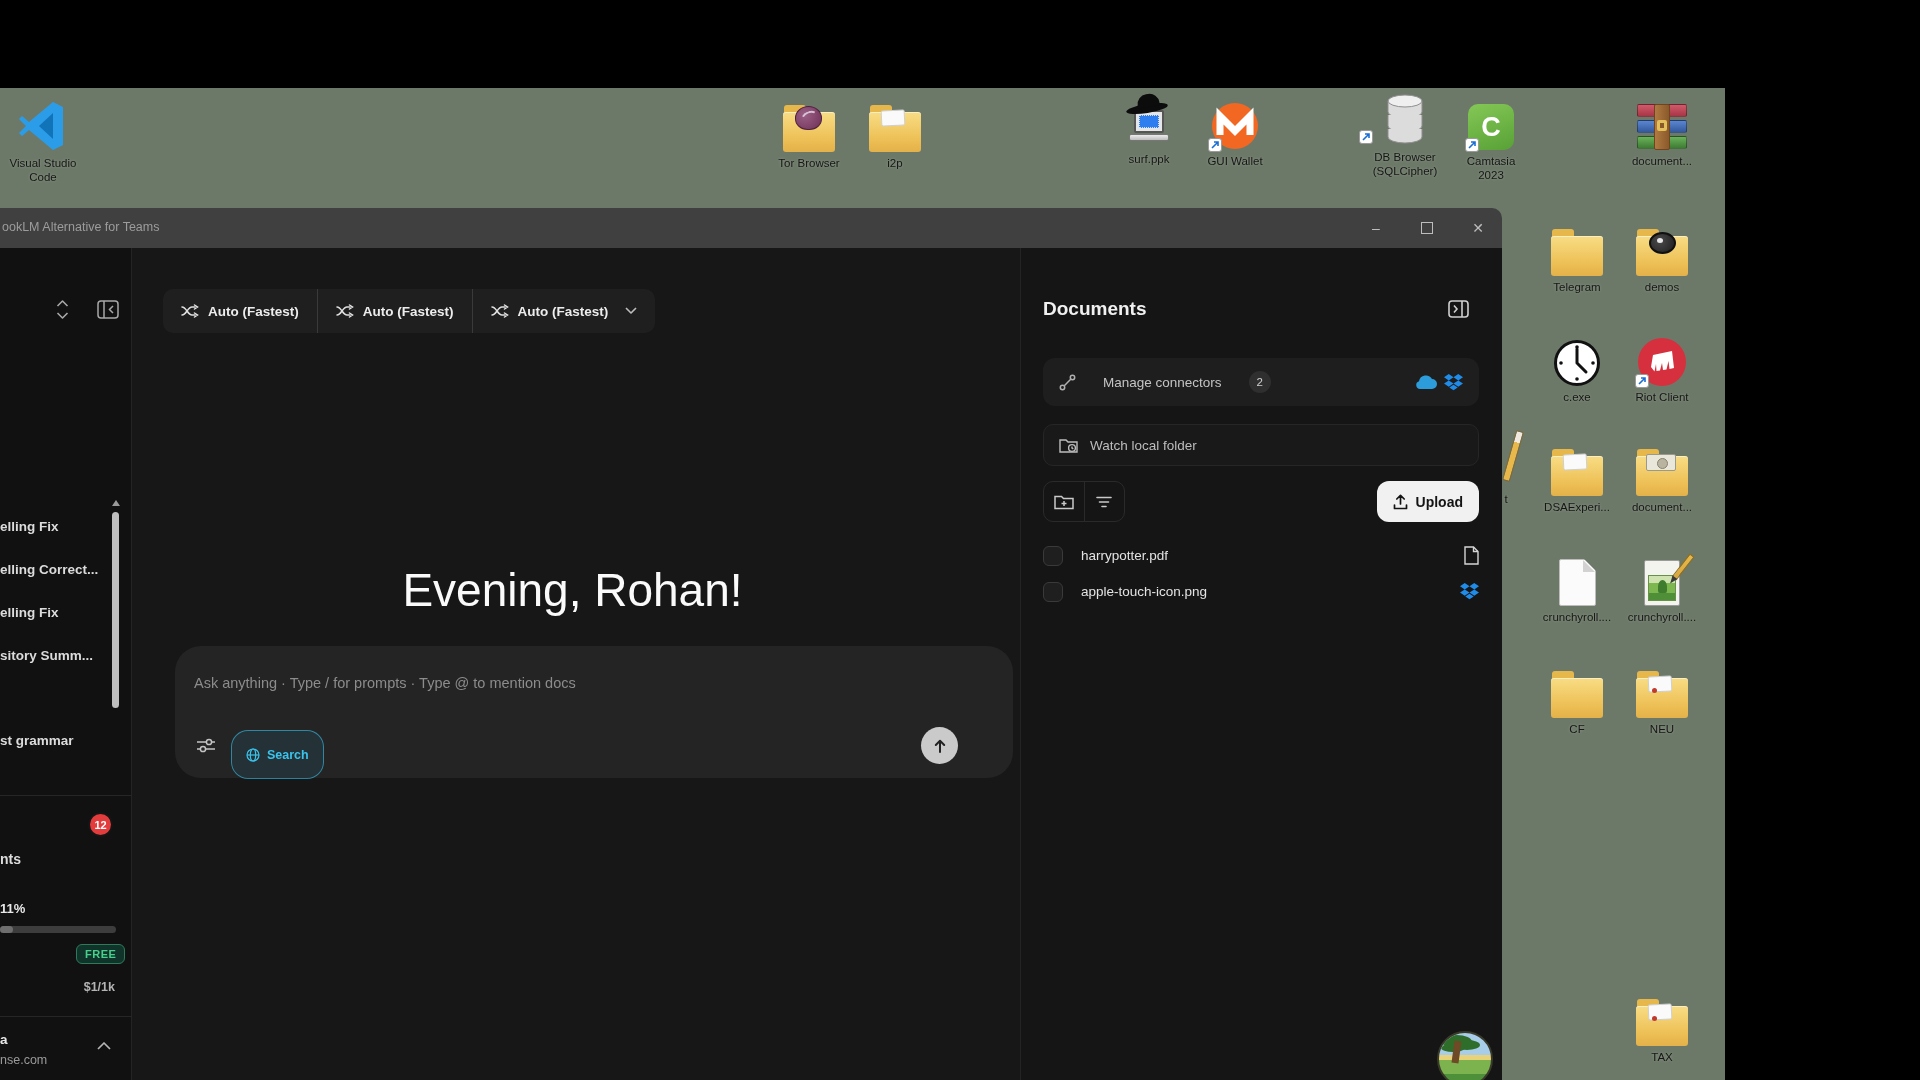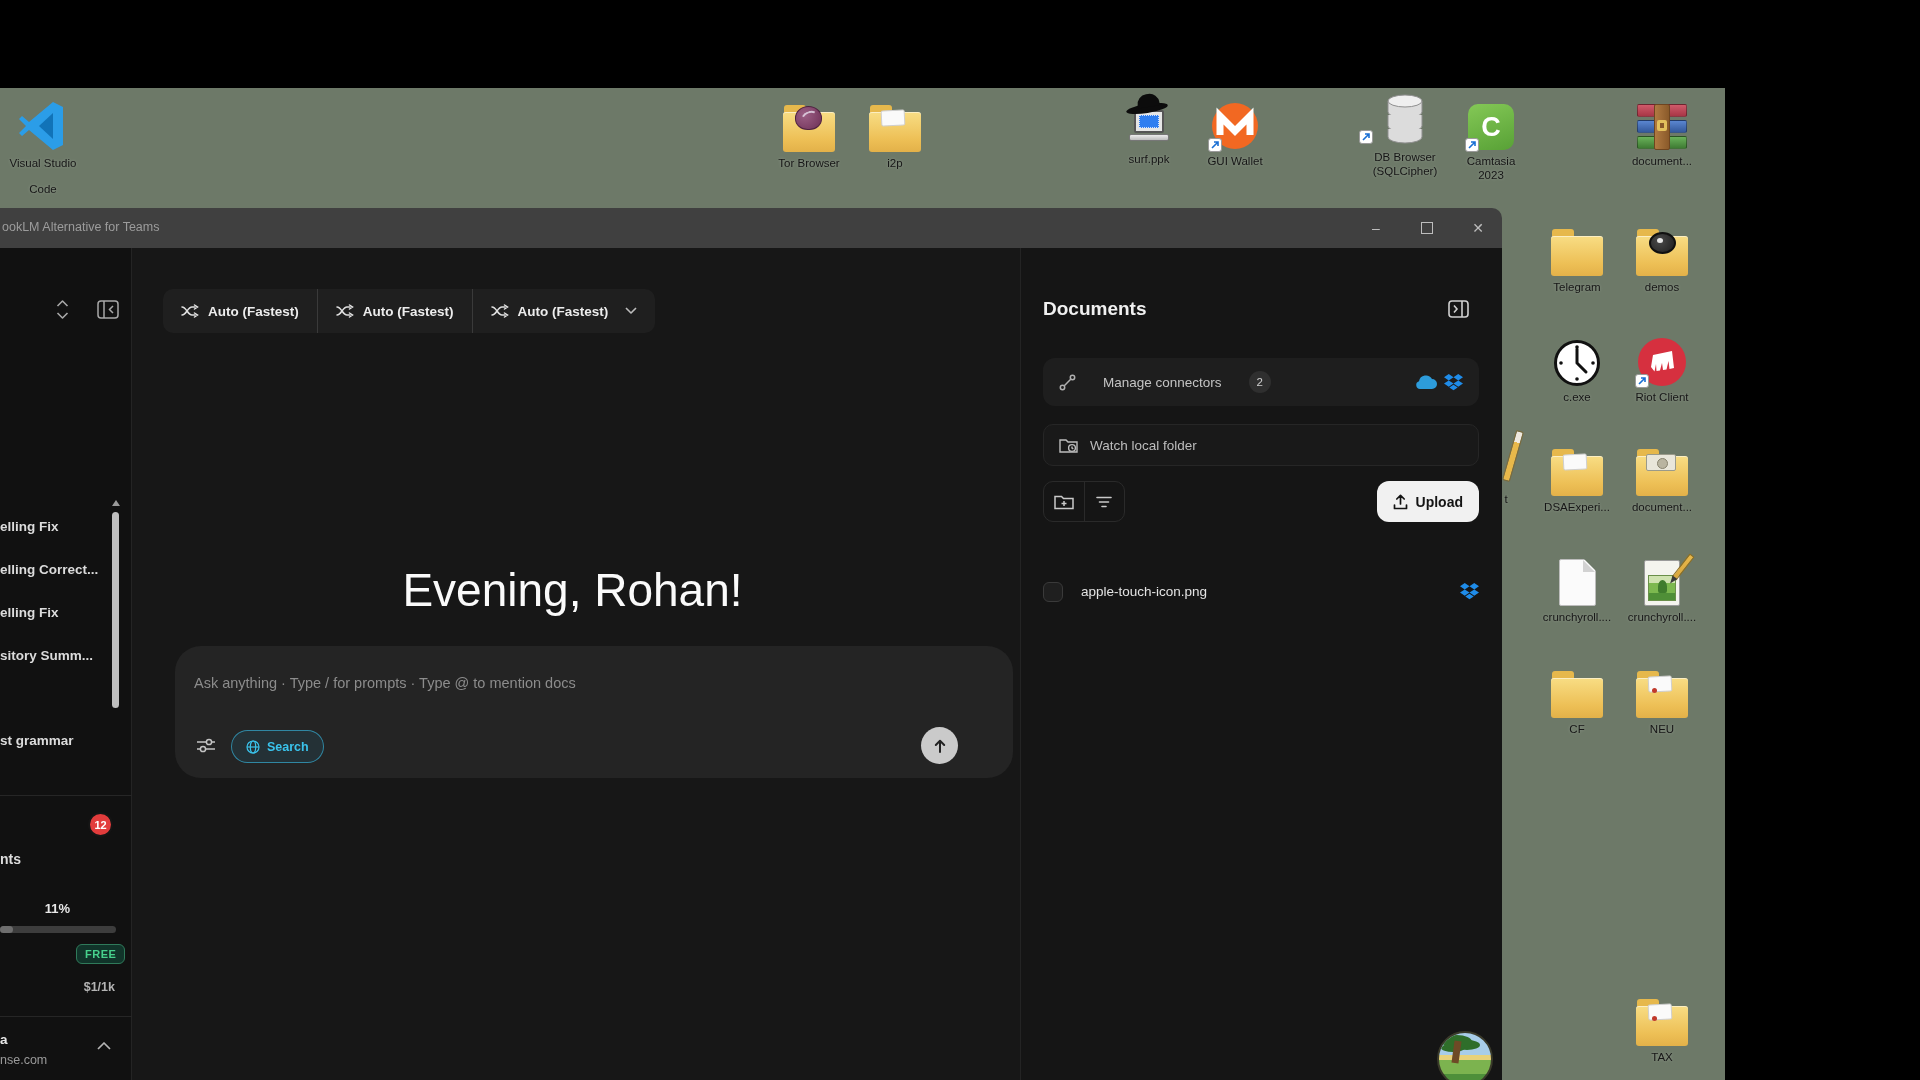--- a/index.html
+++ b/index.html
@@ -101,21 +101,21 @@
      border-radius:10px;z-index:7;overflow:hidden;}
   .model-seg{display:flex;align-items:center;gap:9px;padding:0 18px;cursor:pointer;}
   .model-seg+.model-seg{border-left:1px solid #3a3a3a;}
   .model-seg .mlbl{font-size:13.5px;font-weight:bold;color:#ededed;white-space:nowrap;}
 
   .greeting{position:absolute;left:132px;top:563px;width:881px;text-align:center;font-size:46px;font-weight:500;color:#fafafa;z-index:7;}
 
   .composer{position:absolute;left:175px;top:646px;width:838px;height:132px;background:#242424;border-radius:26px;z-index:7;}
   .composer .ph{position:absolute;left:19px;top:29px;font-size:14.5px;color:#8c8c8c;}
   .tune{position:absolute;left:21px;top:92px;cursor:pointer;}
-  .search-pill{position:absolute;left:56px;top:84px;height:33px;display:flex;align-items:center;gap:7px;padding:0 14px;
+  .search-pill{position:absolute;left:56px;top:84px;height:49px;display:flex;align-items:center;gap:7px;padding:0 14px;
      border:1px solid rgba(56,194,236,.6);border-radius:17px;background:rgba(40,170,215,.10);cursor:pointer;}
   .search-pill .slbl{font-size:12.5px;font-weight:bold;color:#3ac3ec;}
   .send-btn{position:absolute;left:746px;top:81px;width:37px;height:37px;border-radius:50%;background:#cacaca;
      display:flex;align-items:center;justify-content:center;cursor:pointer;}
 
   
   .docs-h{position:absolute;left:22px;top:50px;font-size:19px;font-weight:bold;color:#f0f0f0;}
   .docs-collapse{position:absolute;left:427px;top:52px;cursor:pointer;}
   .drow{position:absolute;left:22px;width:436px;display:flex;align-items:center;cursor:pointer;}
   .row-manage{top:110px;height:48px;background:#1e1e1e;border-radius:12px;padding:0 16px;gap:27px;}
@@ -158,21 +158,21 @@
   </div>
 
   <div class="dicon" style="left:0px;top:94px;">
     <div class="glyph">
       <svg width="52" height="52" viewBox="0 0 52 52">
         <path d="M36 2 L46 7 V45 L36 50 L12 30 L5 36 L2 33 L9 26 L2 19 L5 16 L12 22 Z" fill="#2b9de8"></path>
         <path d="M36 13 L22 26 L36 39 Z" fill="#1173b8"></path>
       </svg>
     </div>
     <div class="dlbl">Visual Studio</div>
-    <div class="dlbl" style="margin-top:12px;">Code</div>
+    <div class="dlbl" style="margin-top:0;">Code</div>
   </div>
 
   <div class="dicon" style="left:766px;top:94px;">
     <div class="glyph">
         <div class="folder">
           <div class="f-onion"></div>
         </div>
       </div>
     <div class="dlbl">Tor Browser</div>
   </div>
@@ -402,21 +402,21 @@
   <div class="sb-item" style="top:605px;z-index:7;">elling Fix</div>
   <div class="sb-item" style="top:648px;z-index:7;">sitory Summ...</div>
   <div class="sb-item" style="top:733px;z-index:7;">st grammar</div>
   <div class="sb-scroll-up" style="z-index:7;"></div>
   <div class="sb-scroll"></div>
 
   <div class="sb-div" style="top:795px;z-index:7;"></div>
   <div class="badge-red" style="z-index:7;">12</div>
   <div class="sb-item" style="top:851px;font-size:14px;font-weight:bold;z-index:7;">nts</div>
 
-  <div style="position:absolute;left:0;top:901px;width:115px;text-align:center;font-size:13px;font-weight:bold;color:#e8e8e8;z-index:7;">11%</div>
+  <div style="position:absolute;left:0;top:901px;width:115px;text-align:left;font-size:13px;font-weight:bold;color:#e8e8e8;z-index:7;">11%</div>
   <div style="position:absolute;left:0;top:926px;width:116px;height:7px;background:#3d3d3d;border-radius:4px;z-index:7;">
     <div style="width:11%;height:7px;background:#6e6e6e;border-radius:4px;"></div>
   </div>
   <div class="free-pill" style="z-index:7;">FREE</div>
   <div style="position:absolute;left:0;top:980px;width:115px;text-align:right;font-size:12.5px;font-weight:bold;color:#b4b4b4;z-index:7;">$1/1k</div>
 
   <div class="sb-div" style="top:1016px;z-index:7;"></div>
   <div style="position:absolute;left:0;top:1032px;font-size:13.5px;font-weight:bold;color:#e8e8e8;z-index:7;">a</div>
   <div style="position:absolute;left:0;top:1053px;font-size:12.5px;color:#9a9a9a;z-index:7;">nse.com</div>
   <div style="position:absolute;left:96px;top:1041px;z-index:7;cursor:pointer;">
@@ -560,20 +560,32 @@
         <svg width="15" height="16" viewBox="0 0 15 16">
             <g stroke="#141414" stroke-width="1.7" fill="none" stroke-linecap="round" stroke-linejoin="round">
               <path d="M7.5 10 V1.5 M3.8 5 L7.5 1.3 11.2 5"></path>
               <path d="M1.5 11 V14.5 H13.5 V11"></path>
             </g>
           </svg>
         <span class="ulbl">Upload</span>
       </div>
     </div>
 
+    <div class="file-row" style="top:290px;">
+      <div class="fr-check"></div>
+      <span class="fr-name">harrypotter.pdf</span>
+      <span class="fr-ic">
+        <svg width="15" height="19" viewBox="0 0 15 19">
+            <g stroke="#d5d5d5" stroke-width="1.4" fill="none">
+              <path d="M1 1 H9.5 L14 5.5 V18 H1 Z"></path>
+              <path d="M9.5 1 V5.5 H14"></path>
+            </g>
+          </svg>
+      </span>
+    </div>
     <div class="file-row" style="top:326px;">
       <div class="fr-check"></div>
       <span class="fr-name">apple-touch-icon.png</span>
       <span class="fr-ic">
         <svg width="19" height="17" viewBox="0 0 19 17">
             <path d="M4.75 0 L9.5 3.2 4.75 6.4 0 3.2Z M14.25 0 L19 3.2 14.25 6.4 9.5 3.2Z M4.75 6.4 L9.5 9.6 4.75 12.8 0 9.6Z M14.25 6.4 L19 9.6 14.25 12.8 9.5 9.6Z M9.5 10.7 L13.7 13.5 9.5 16.3 5.3 13.5Z" fill="#1f8ce9"></path>
           </svg>
       </span>
     </div>
   </div>

